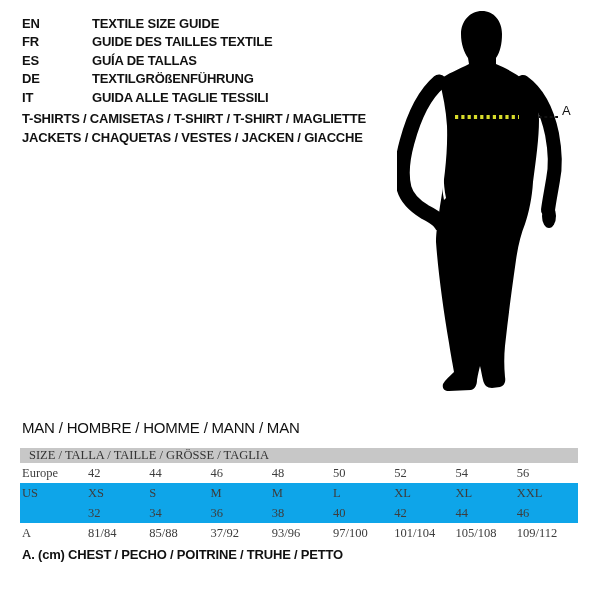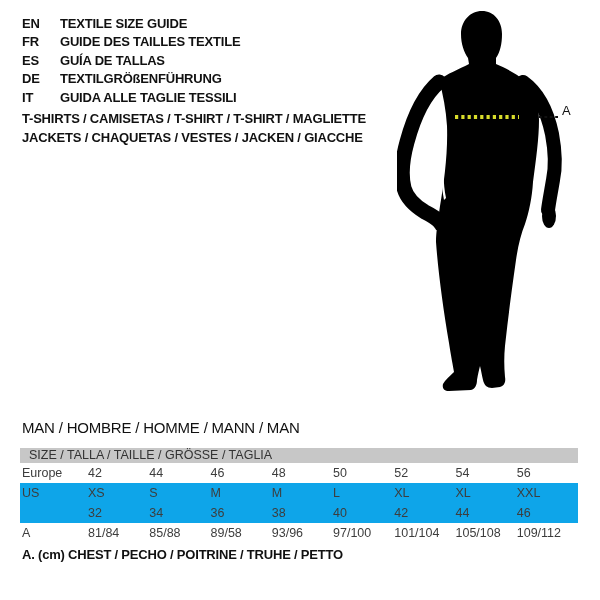--- a/index.html
+++ b/index.html
@@ -3,31 +3,31 @@
 <meta charset="utf-8">
 <style>
   html,body{margin:0;padding:0;}
   body{
     width:600px;height:600px;position:relative;background:#ffffff;
     font-family:"Liberation Sans","DejaVu Sans",sans-serif;
     color:#111;overflow:hidden;
   }
   
   .lang-list{position:absolute;left:22px;top:15px;}
-  .lang-row{display:flex;line-height:18.4px;font-size:13px;font-weight:bold;letter-spacing:-0.2px;}
+  .lang-row{display:flex;line-height:18.4px;font-size:13px;font-weight:bold;letter-spacing:-0.2px;gap:32px;}
   .lang-code{width:38px;flex:0 0 38px;}
   
   .categories{position:absolute;left:22px;top:110px;font-size:13px;font-weight:bold;line-height:18.5px;letter-spacing:-0.2px;}
   
   .figure-wrap{position:absolute;left:397px;top:8px;width:168px;height:386px;}
   .measure-label{position:absolute;left:562px;top:103px;font-size:13px;font-weight:500;color:#111;}
   
   .man-heading{position:absolute;left:22px;top:419px;font-size:15px;font-weight:normal;letter-spacing:-0.2px;}
   
-  .size-table{position:absolute;left:20px;top:448px;width:558px;font-size:12.5px;color:#3d3d3d;}
+  .size-table{position:absolute;left:20px;top:448px;width:558px;font-size:12.5px;color:#3d3d3d;font-family:Liberation Serif, serif;}
   .st-header{background:#c7c7c7;height:15px;line-height:15px;padding-left:9px;color:#333;}
   .st-row{display:grid;grid-template-columns:68px repeat(8,1fr);height:20px;line-height:18.5px;align-items:center;}
   .st-row.band{background:#0ea5e9;}
   .st-label{padding-left:2px;text-align:left;}
   .st-cell{text-align:left;}
   
   .footnote{position:absolute;left:22px;top:547px;font-size:13px;font-weight:bold;letter-spacing:-0.2px;}
 </style>
 </head>
 <body>
@@ -131,21 +131,21 @@
     <span class="st-cell">40</span>
     <span class="st-cell">42</span>
     <span class="st-cell">44</span>
     <span class="st-cell">46</span>
   </div>
 
   <div class="st-row">
     <span class="st-label">A</span>
     <span class="st-cell">81/84</span>
     <span class="st-cell">85/88</span>
-    <span class="st-cell">89/58</span>
+    <span class="st-cell">37/92</span>
     <span class="st-cell">93/96</span>
     <span class="st-cell">97/100</span>
     <span class="st-cell">101/104</span>
     <span class="st-cell">105/108</span>
     <span class="st-cell">109/112</span>
   </div>
 </div>
 
 <div class="footnote">A. (cm) CHEST / PECHO / POITRINE / TRUHE / PETTO</div>
 

